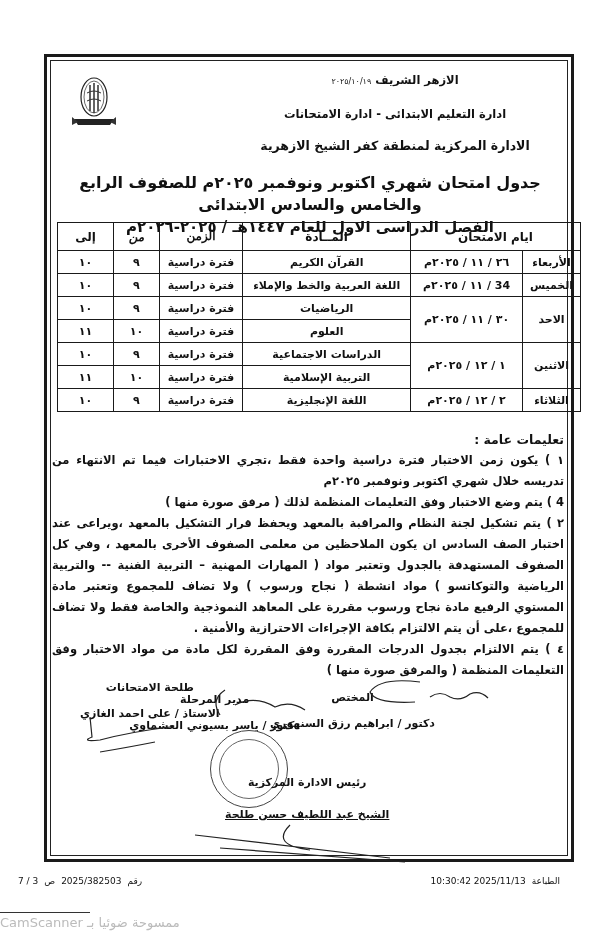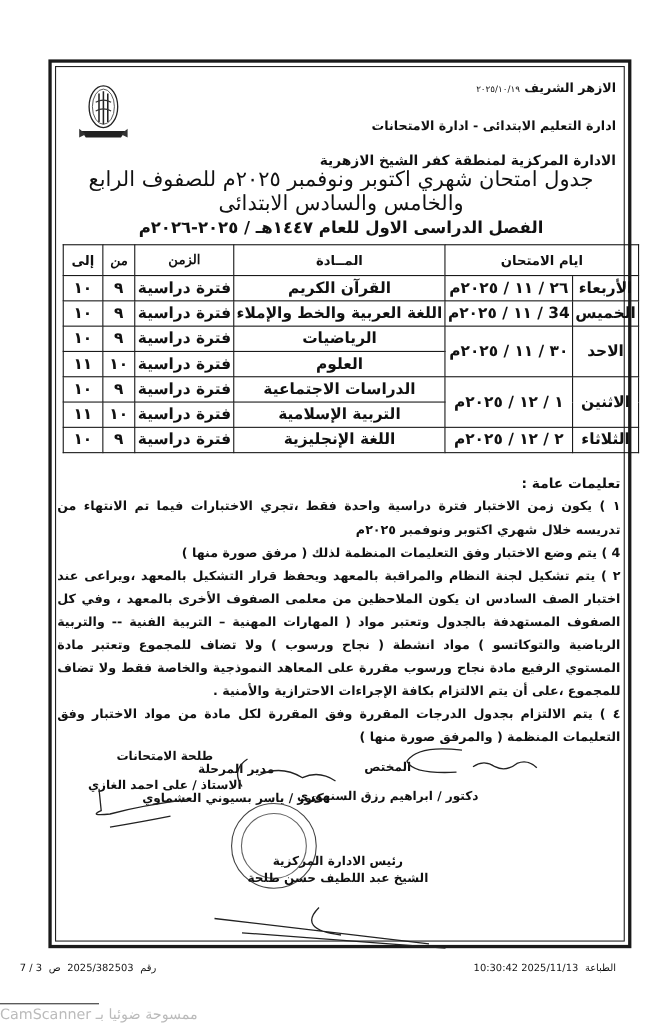--- a/index.html
+++ b/index.html
@@ -9,38 +9,38 @@
     .frame-outer {
       position: absolute; left: 44px; top: 54px; width: 530px; height: 808px;
       border: 3px solid #1a1a1a;
     }
     .frame-inner {
       position: absolute; left: 50px; top: 60px; width: 518px; height: 796px;
       border: 1.5px solid #222;
     }
 
     .header-block { position: absolute; right: 40px; top: 68px; width: 330px; text-align: right; }
-    .header-line { font-size: 11.5px; font-weight: bold; line-height: 20px; white-space: nowrap; }
+    .header-line { font-size: 11.5px; font-weight: bold; line-height: 20px; white-space: nowrap; text-align: center; }
     .header-line .hdate { font-size: 8px; font-weight: normal; margin-right: 4px; letter-spacing: -0.5px; }
     .header-line.l1 { margin-top: 2px; }
     .header-line.l2 { margin-top: 12px; font-size: 12.5px; }
     .header-line.l3 { margin-top: 12px; font-size: 11.5px; }
 
     .logo { position: absolute; left: 70px; top: 75px; width: 48px; height: 55px; }
 
     .title-block { position: absolute; left: 55px; right: 35px; top: 152px; text-align: center; }
-    .title-line1 { font-size: 19px; font-weight: normal; line-height: 22px; letter-spacing: -0.3px; }
+    .title-line1 { font-size: 16px; font-weight: bold; line-height: 22px; letter-spacing: -0.3px; margin-top: 20px; }
     .title-line2 { font-size: 15px; font-weight: bold; line-height: 22px; margin-top: 0; }
 
     table.schedule {
       position: absolute; left: 57px; top: 222px; width: 524px;
       border-collapse: collapse; direction: rtl; font-weight: bold;
     }
     table.schedule th, table.schedule td {
-      border: 1.4px solid #1a1a1a; text-align: center; font-size: 14px;
+      border: 1.4px solid #1a1a1a; text-align: center; font-size: 11px;
       height: 23px; padding: 0 2px; white-space: nowrap;
     }
     table.schedule th { height: 28px; font-size: 12px; }
     .col-day { width: 57px; }
     .col-date { width: 110px; }
     .col-subject { width: 165px; }
     .col-time { width: 82px; font-family: Liberation Serif, serif; }
     .col-from { width: 45px; font-style: italic; }
     .col-to { width: 55px; }
 
@@ -48,21 +48,21 @@
     .instr-title { font-size: 12.5px; font-weight: bold; line-height: 20px; }
     .instr-item { font-size: 11.5px; font-weight: bold; line-height: 21px; text-align: justify; text-align-last: right; }
 
     .sig { position: absolute; text-align: center; font-size: 11px; font-weight: bold; white-space: nowrap; }
     .sig .role { display: block; line-height: 16px; }
     .sig .name { display: block; line-height: 16px; margin-top: 10px; }
     .sig-specialist { right: 165px; top: 690px; }
     .sig-stage { right: 300px; top: 692px; }
     .sig-exams { left: 80px; top: 680px; }
     .sig-central { left: 225px; top: 775px; }
-    .sig-central .name { margin-top: 0; }
+    .sig-central .name { margin-top: 16px; text-decoration: underline; }
 
     .scribble { position: absolute; pointer-events: none; }
 
     .stamp {
       position: absolute; left: 210px; top: 730px; width: 78px; height: 78px;
       border: 1.5px solid #444; border-radius: 50%;
     }
     .stamp::after {
       content: ""; position: absolute; left: 8px; top: 8px; width: 58px; height: 58px;
       border: 1px solid #666; border-radius: 50%;

